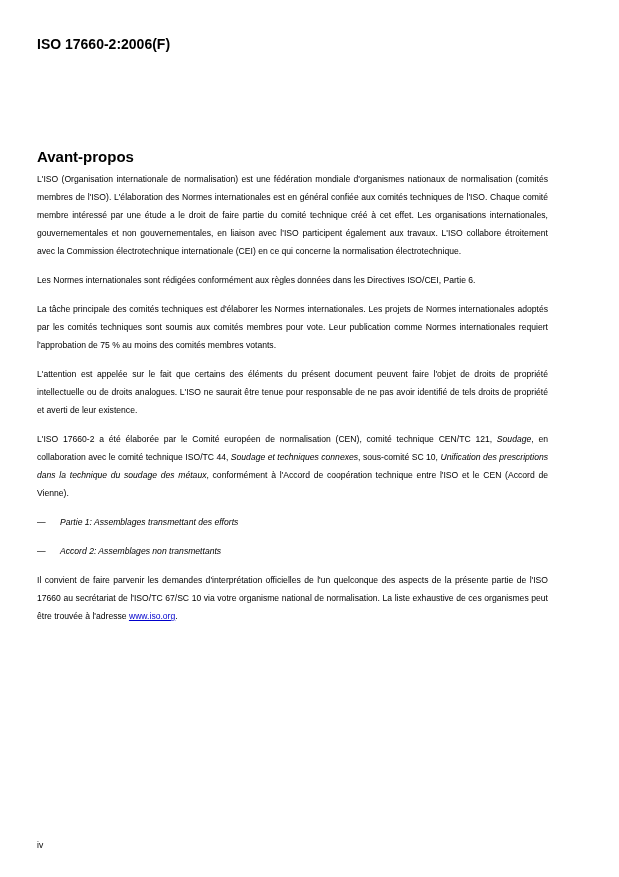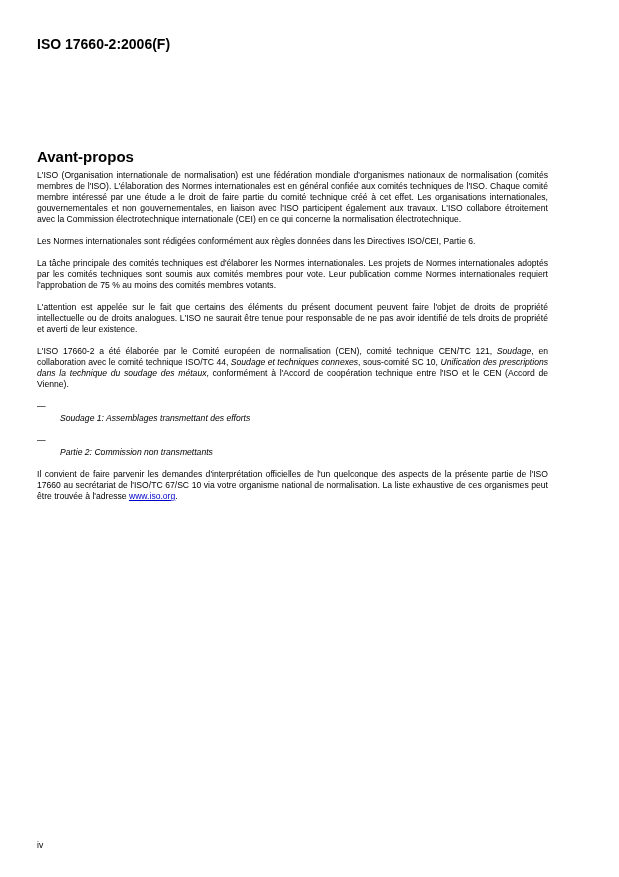--- a/index.html
+++ b/index.html
@@ -1,46 +1,46 @@
 <!DOCTYPE html>
 <html><head>
 <meta charset="utf-8">
 <style>
   html, body { margin: 0; padding: 0; background: #ffffff; }
   body { width: 619px; height: 877px; position: relative; overflow: hidden;
          font-family: "Liberation Sans", sans-serif; color: #000; }
   .header { position: absolute; left: 37px; top: 36px; font-size: 14px; font-weight: bold; }
   .title { position: absolute; left: 37px; top: 148px; font-size: 15px; font-weight: bold; }
-  .body { position: absolute; left: 37px; top: 170px; width: 511px; font-size: 8.6px; line-height: 11px; }
+  .body { position: absolute; left: 37px; top: 170px; width: 511px; font-size: 8.6px; line-height: 18px; }
   .body p { margin: 0 0 11px 0; text-align: justify; }
   .list-item { margin: 0 0 11px 0; display: flex; }
   .dash { width: 23px; display: inline-block; }
   .footer-left { position: absolute; left: 37px; top: 840px; font-size: 8.6px; }
   .footer-right { position: absolute; right: 73px; top: 880px; font-size: 7.3px; }
   a { color: #0000cc; text-decoration: underline; }
-  i { font-style: italic; margin-top: 12px; }
+  i { font-style: italic; }
 </style>
 </head>
 <body>
 
 <div class="header">ISO 17660-2:2006(F)</div>
 
 <div class="title">Avant-propos</div>
 
 <div class="body">
   <p>L'ISO (Organisation internationale de normalisation) est une fédération mondiale d'organismes nationaux de normalisation (comités membres de l'ISO). L'élaboration des Normes internationales est en général confiée aux comités techniques de l'ISO. Chaque comité membre intéressé par une étude a le droit de faire partie du comité technique créé à cet effet. Les organisations internationales, gouvernementales et non gouvernementales, en liaison avec l'ISO participent également aux travaux. L'ISO collabore étroitement avec la Commission électrotechnique internationale (CEI) en ce qui concerne la normalisation électrotechnique.</p>
   <p>Les Normes internationales sont rédigées conformément aux règles données dans les Directives ISO/CEI, Partie 6.</p>
   <p>La tâche principale des comités techniques est d'élaborer les Normes internationales. Les projets de Normes internationales adoptés par les comités techniques sont soumis aux comités membres pour vote. Leur publication comme Normes internationales requiert l'approbation de 75 % au moins des comités membres votants.</p>
   <p>L'attention est appelée sur le fait que certains des éléments du présent document peuvent faire l'objet de droits de propriété intellectuelle ou de droits analogues. L'ISO ne saurait être tenue pour responsable de ne pas avoir identifié de tels droits de propriété et averti de leur existence.</p>
   <p><span>L'ISO 17660-2 a été élaborée par le Comité européen de normalisation (CEN), comité technique CEN/TC 121, </span><i>Soudage</i><span>, en collaboration avec le comité technique ISO/TC 44, </span><i>Soudage et techniques connexes</i><span>, sous-comité SC 10, </span><i>Unification des prescriptions dans la technique du soudage des métaux</i><span>, conformément à l'Accord de coopération technique entre l'ISO et le CEN (Accord de Vienne).</span></p>
   <div class="list-item">
       <span class="dash">—</span>
-      <i>Soudage 1: Assemblages transmettant des efforts</i>
+      <i>Partie 1: Assemblages transmettant des efforts</i>
     </div>
   <div class="list-item">
       <span class="dash">—</span>
-      <i>Partie 2: Commission non transmettants</i>
+      <i>Accord 2: Assemblages non transmettants</i>
     </div>
   <p><span>Il convient de faire parvenir les demandes d'interprétation officielles de l'un quelconque des aspects de la présente partie de l'ISO 17660 au secrétariat de l'ISO/TC 67/SC 10 via votre organisme national de normalisation. La liste exhaustive de ces organismes peut être trouvée à l'adresse </span><a href="#">www.iso.org</a><span>.</span></p>
 </div>
 
 <div class="footer-left">iv</div>
 <div class="footer-right">© ISO 2006 – Tous droits réservés</div>
 
 </body></html>

